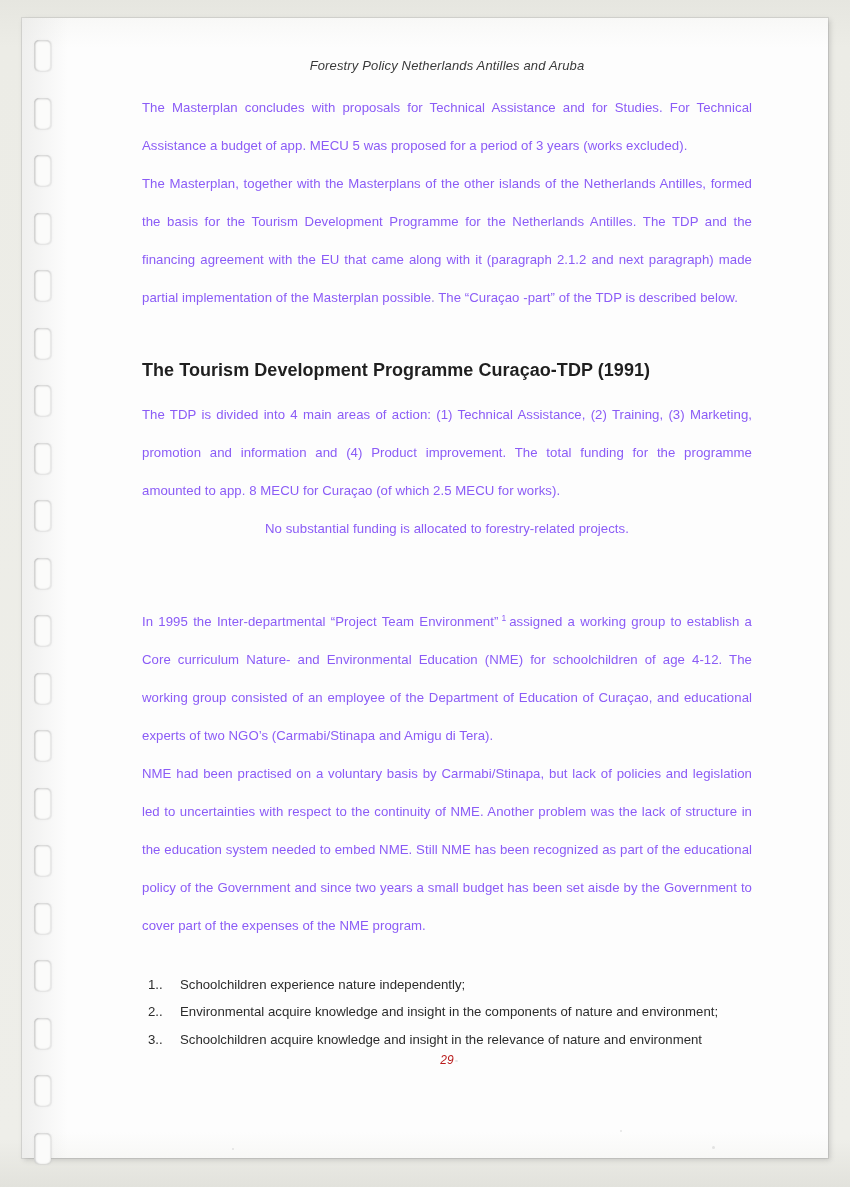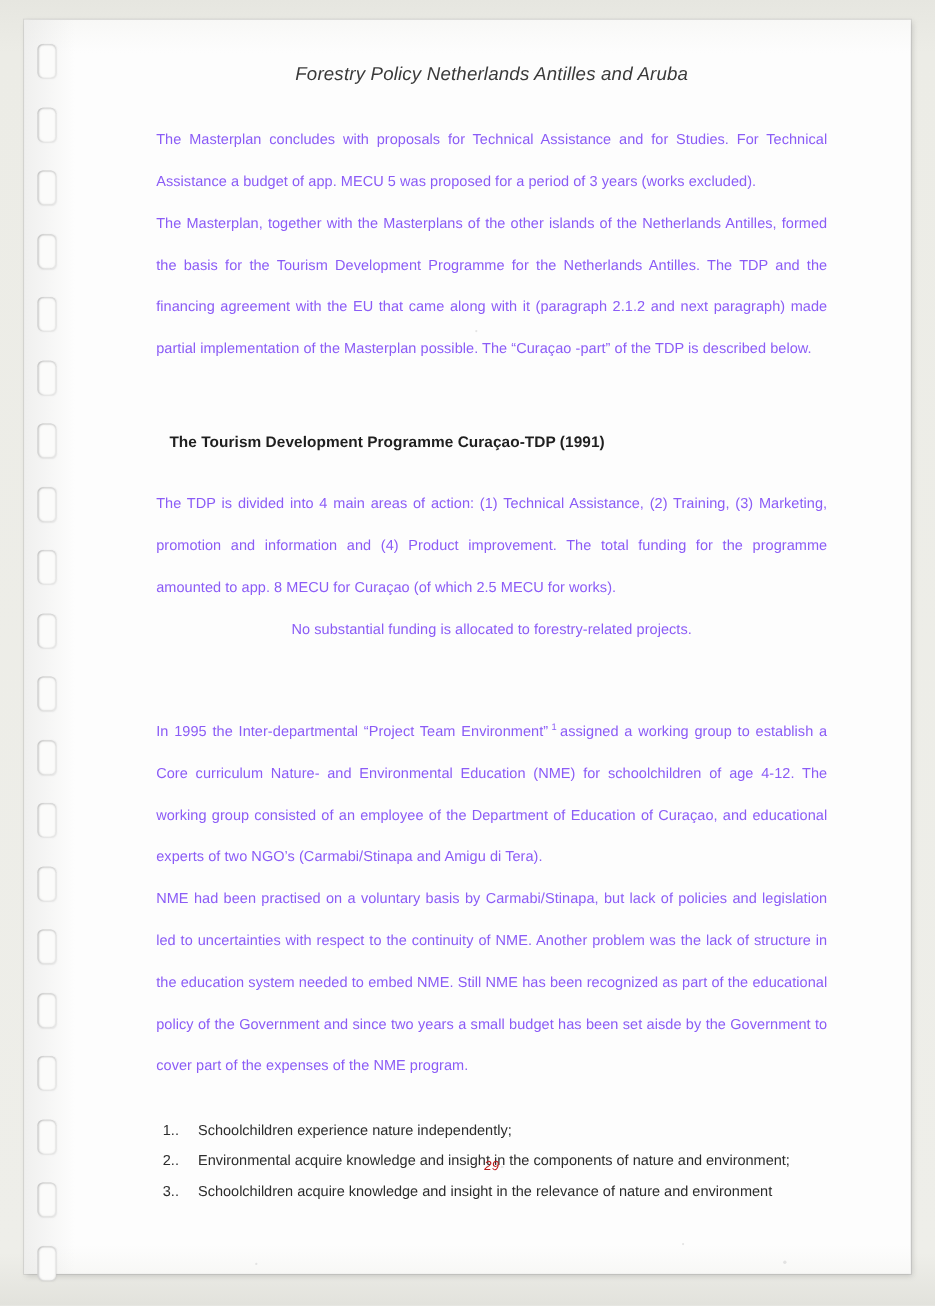--- a/index.html
+++ b/index.html
@@ -74,41 +74,41 @@
   .page-body {
     position: absolute;
     left: 120px;
     top: 40px;
     width: 610px;
     z-index: 2;
   }
 
   .running-head {
     font-style: italic;
-    font-size: 17px;
+    font-size: 13px;
     color: #3a3a3a;
     text-align: center;
     letter-spacing: 0.15px;
-    margin-bottom: 30px;
+    margin-bottom: 16px;
   }
 
   p.body-text {
     margin: 0;
     font-size: 13.2px;
     line-height: 38px;
     color: #8b5cf6;
     text-align: justify;
     text-justify: inter-word;
     letter-spacing: 0.05px;
   }
   p.body-text.nojust { text-align: center; }
 
   h2.section-heading {
-    margin: 12px;
-    font-size: 14px;
+    margin: 0;
+    font-size: 18px;
     font-weight: bold;
     color: #1f1f1f;
     line-height: 27.5px;
     letter-spacing: 0.05px;
   }
 
   .gap-sm  { height: 11px; }
   .gap-md  { height: 26px; }
   .gap-xl  { height: 40px; }
 

